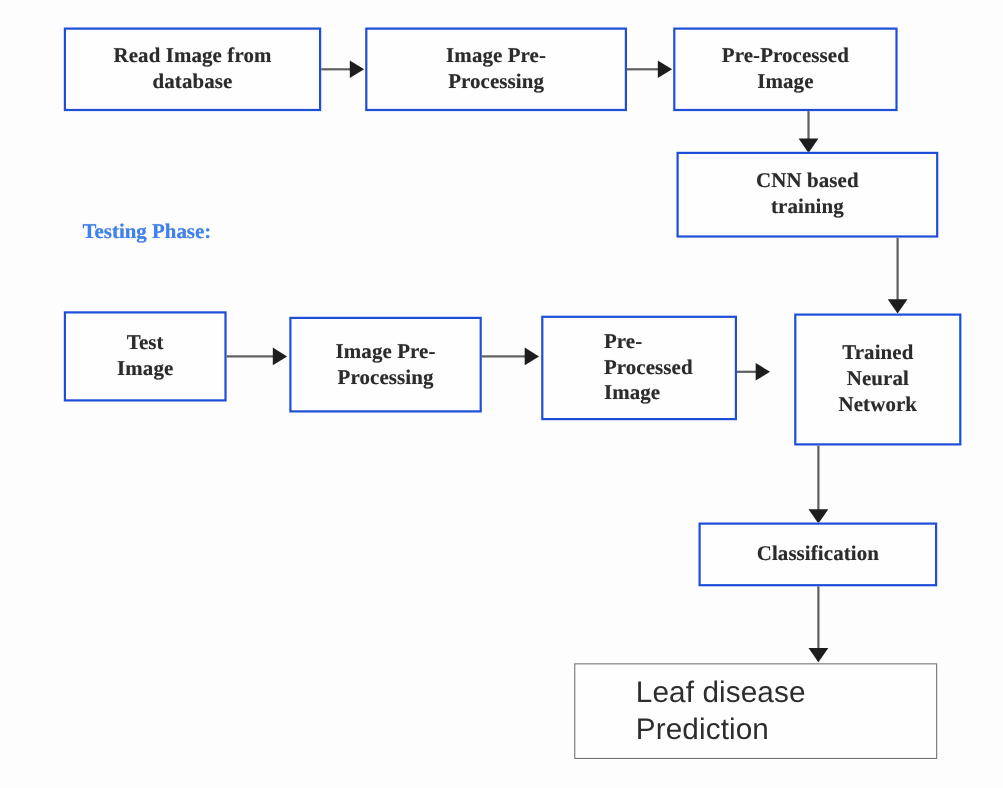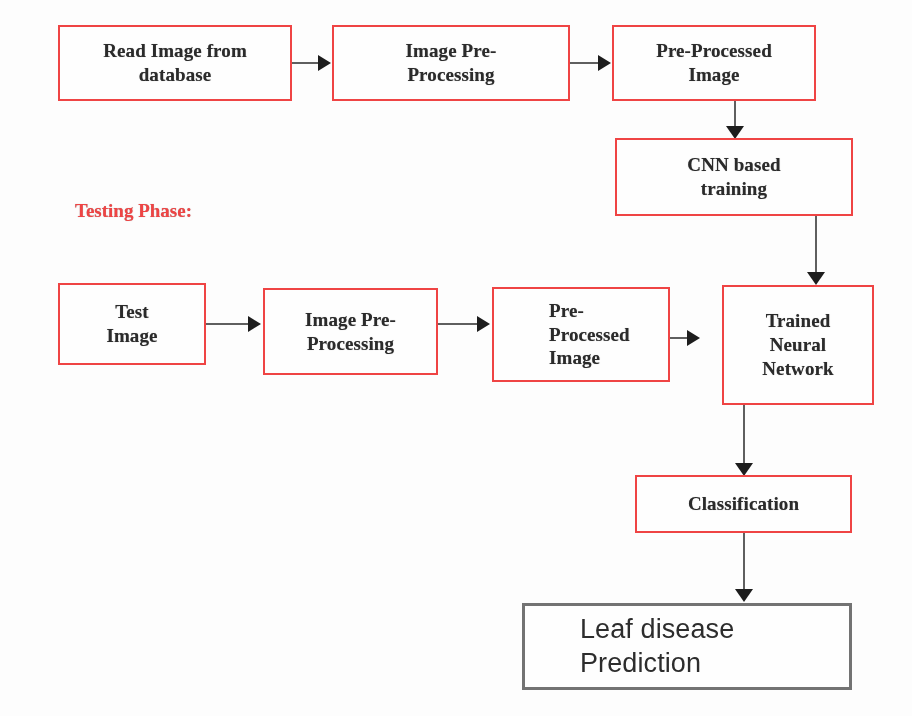--- a/index.html
+++ b/index.html
@@ -13,21 +13,21 @@
     width: 912px;
     height: 716px;
     background: #fdfdfd;
     overflow: hidden;
     font-family: "Liberation Serif", "DejaVu Serif", serif;
   }
   
   .box {
     position: absolute;
     box-sizing: border-box;
-    border: 2px solid #ef4444;
+    border: 2px solid #1d4ed8;
     background: #fefefe;
     display: flex;
     align-items: center;
     justify-content: center;
     text-align: center;
     color: #2b2b2b;
     line-height: 1.25;
     letter-spacing: 0.1px;
   }
   .box .txt {
@@ -40,35 +40,35 @@
   .box.left-align {
     justify-content: flex-start;
     text-align: left;
     padding-left: 42px;
   }
   .box.left-align .txt {
     padding-left: 13px;
   }
   
   .box.sans {
-    border: 3px solid #737373;
+    border: 1px solid #737373;
   }
   .box.sans .txt {
     font-family: "Liberation Sans", "DejaVu Sans", sans-serif;
     font-weight: 400;
     font-size: 27px;
     color: #2d2d2d;
     text-shadow: none;
   }
   
   .phase-label {
     position: absolute;
     font-weight: 700;
     font-size: 19px;
-    color: #ef4444;
+    color: #3b82f6;
     white-space: nowrap;
     text-shadow: 0 0 0.7px rgba(70,70,70,0.5);
   }
   
   .arrow {
     position: absolute;
   }
   .arrow .shaft-h {
     position: absolute;
     height: 2px;

